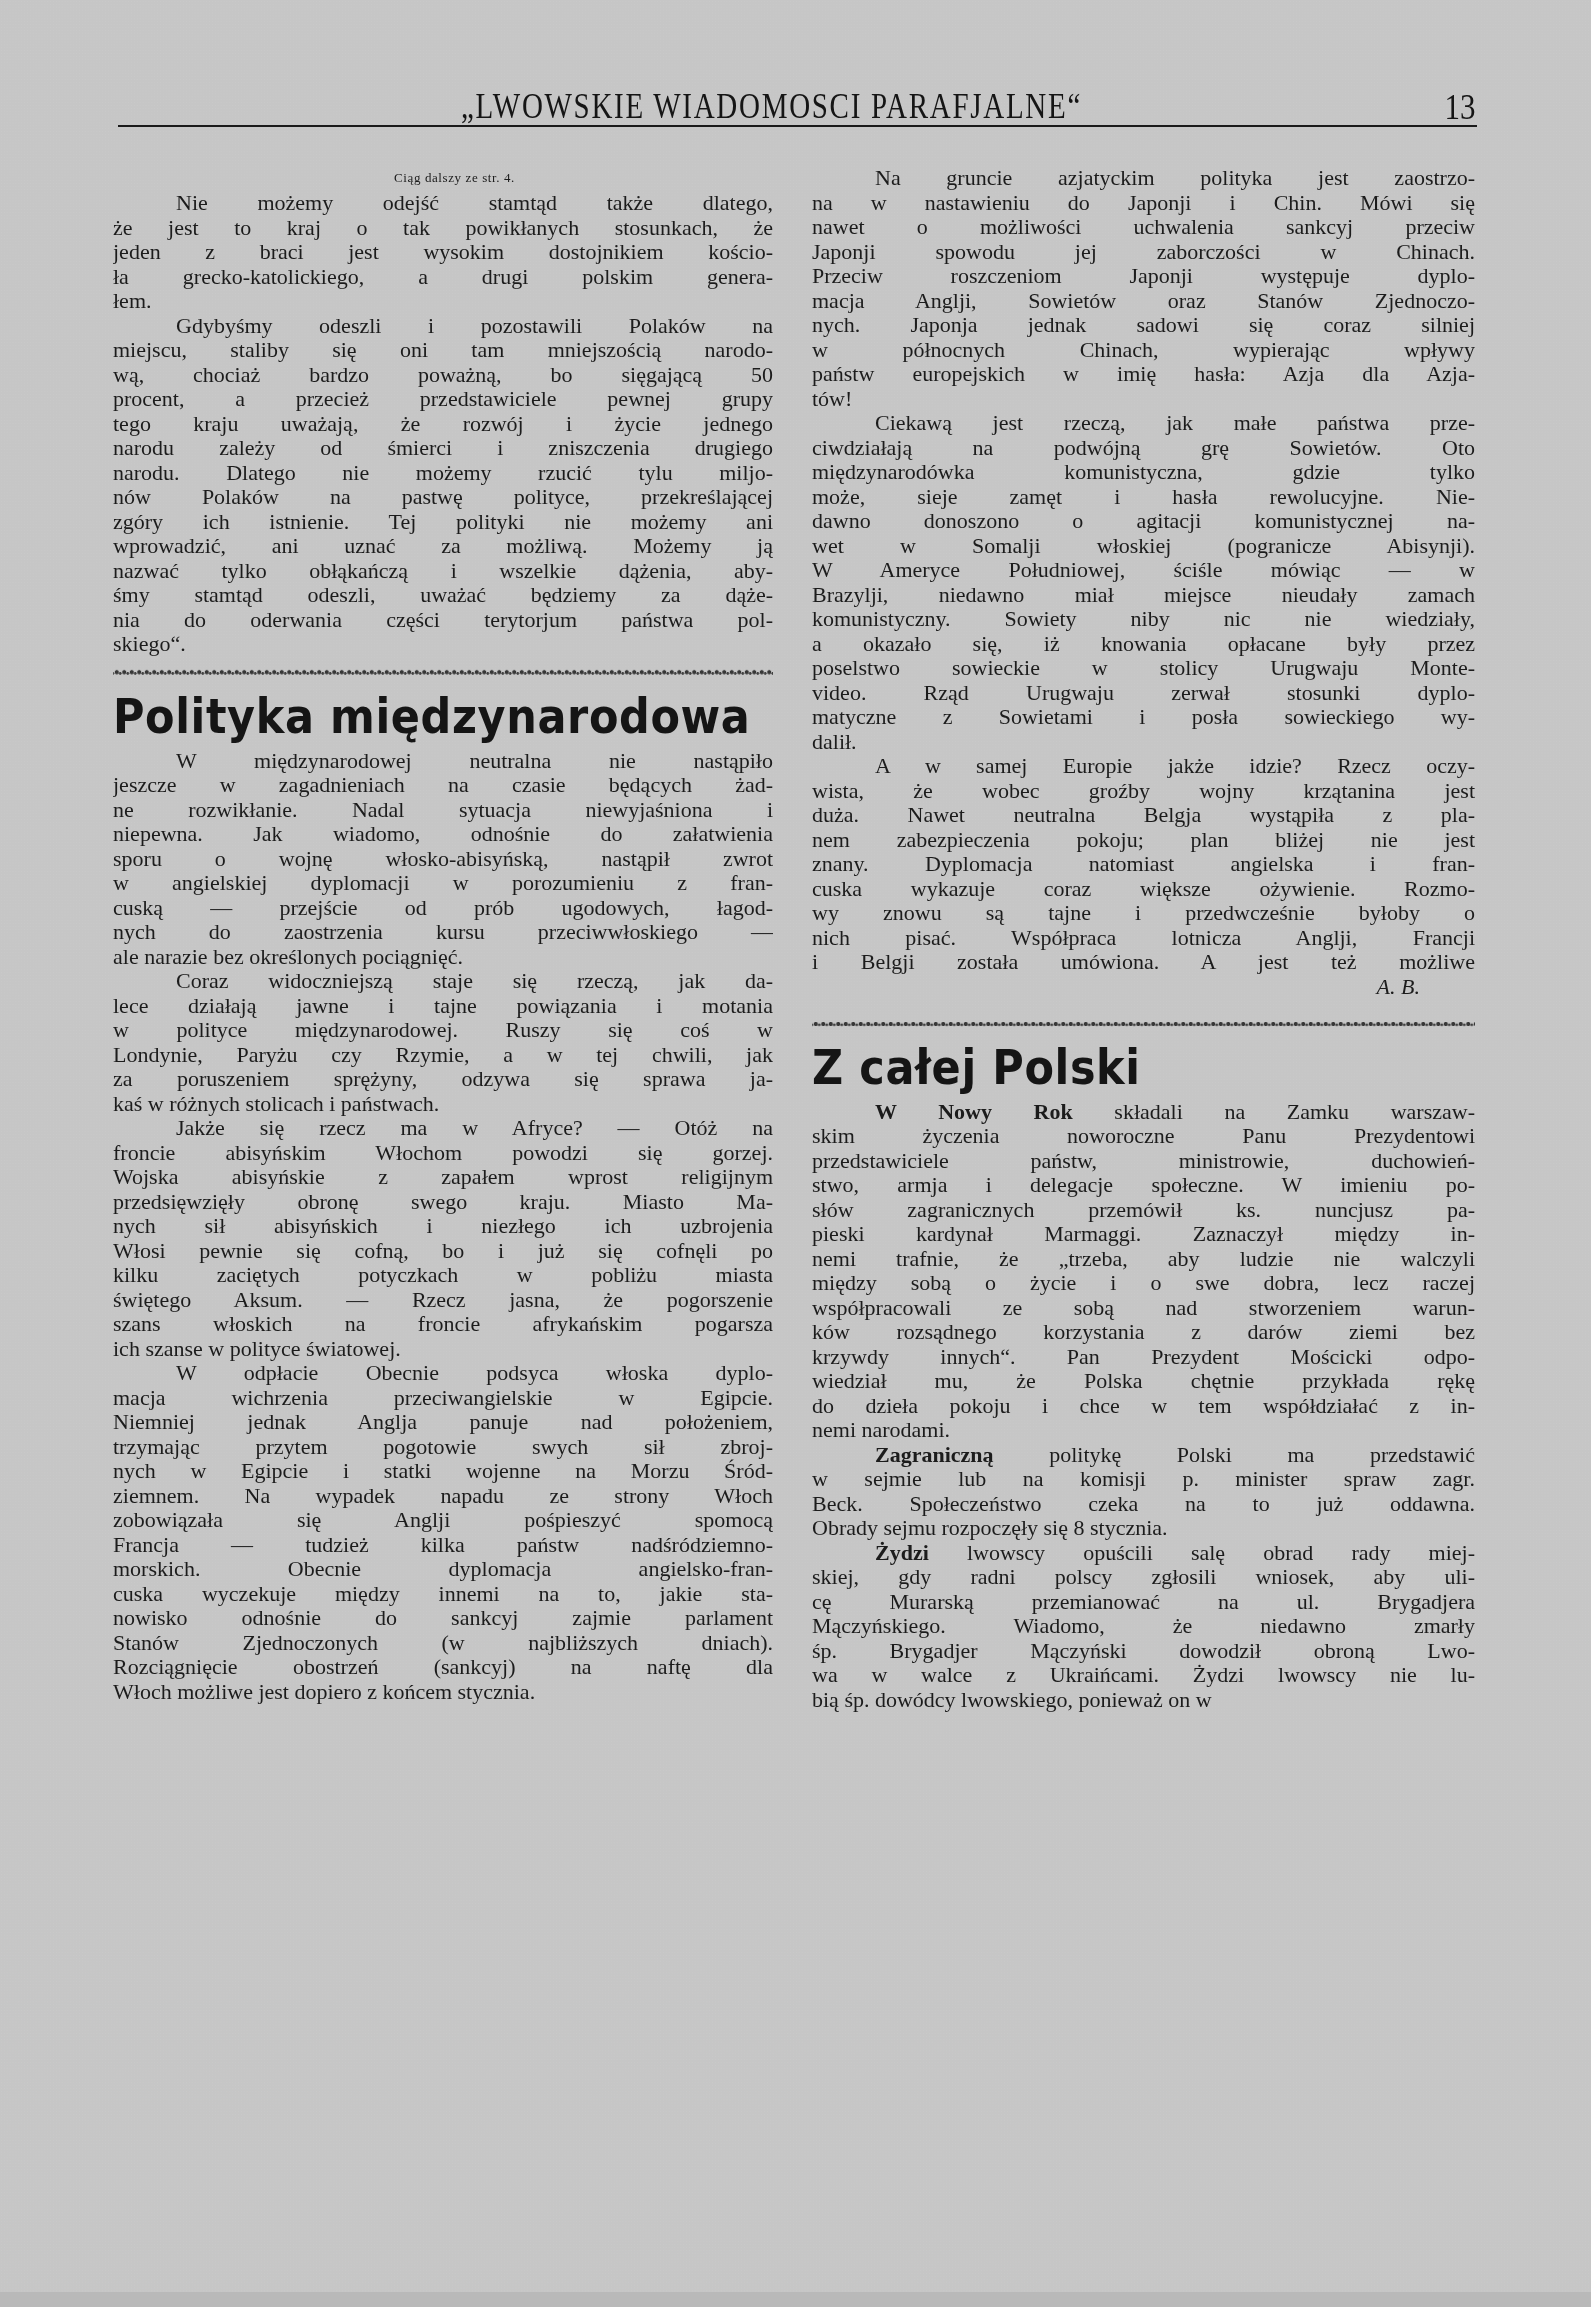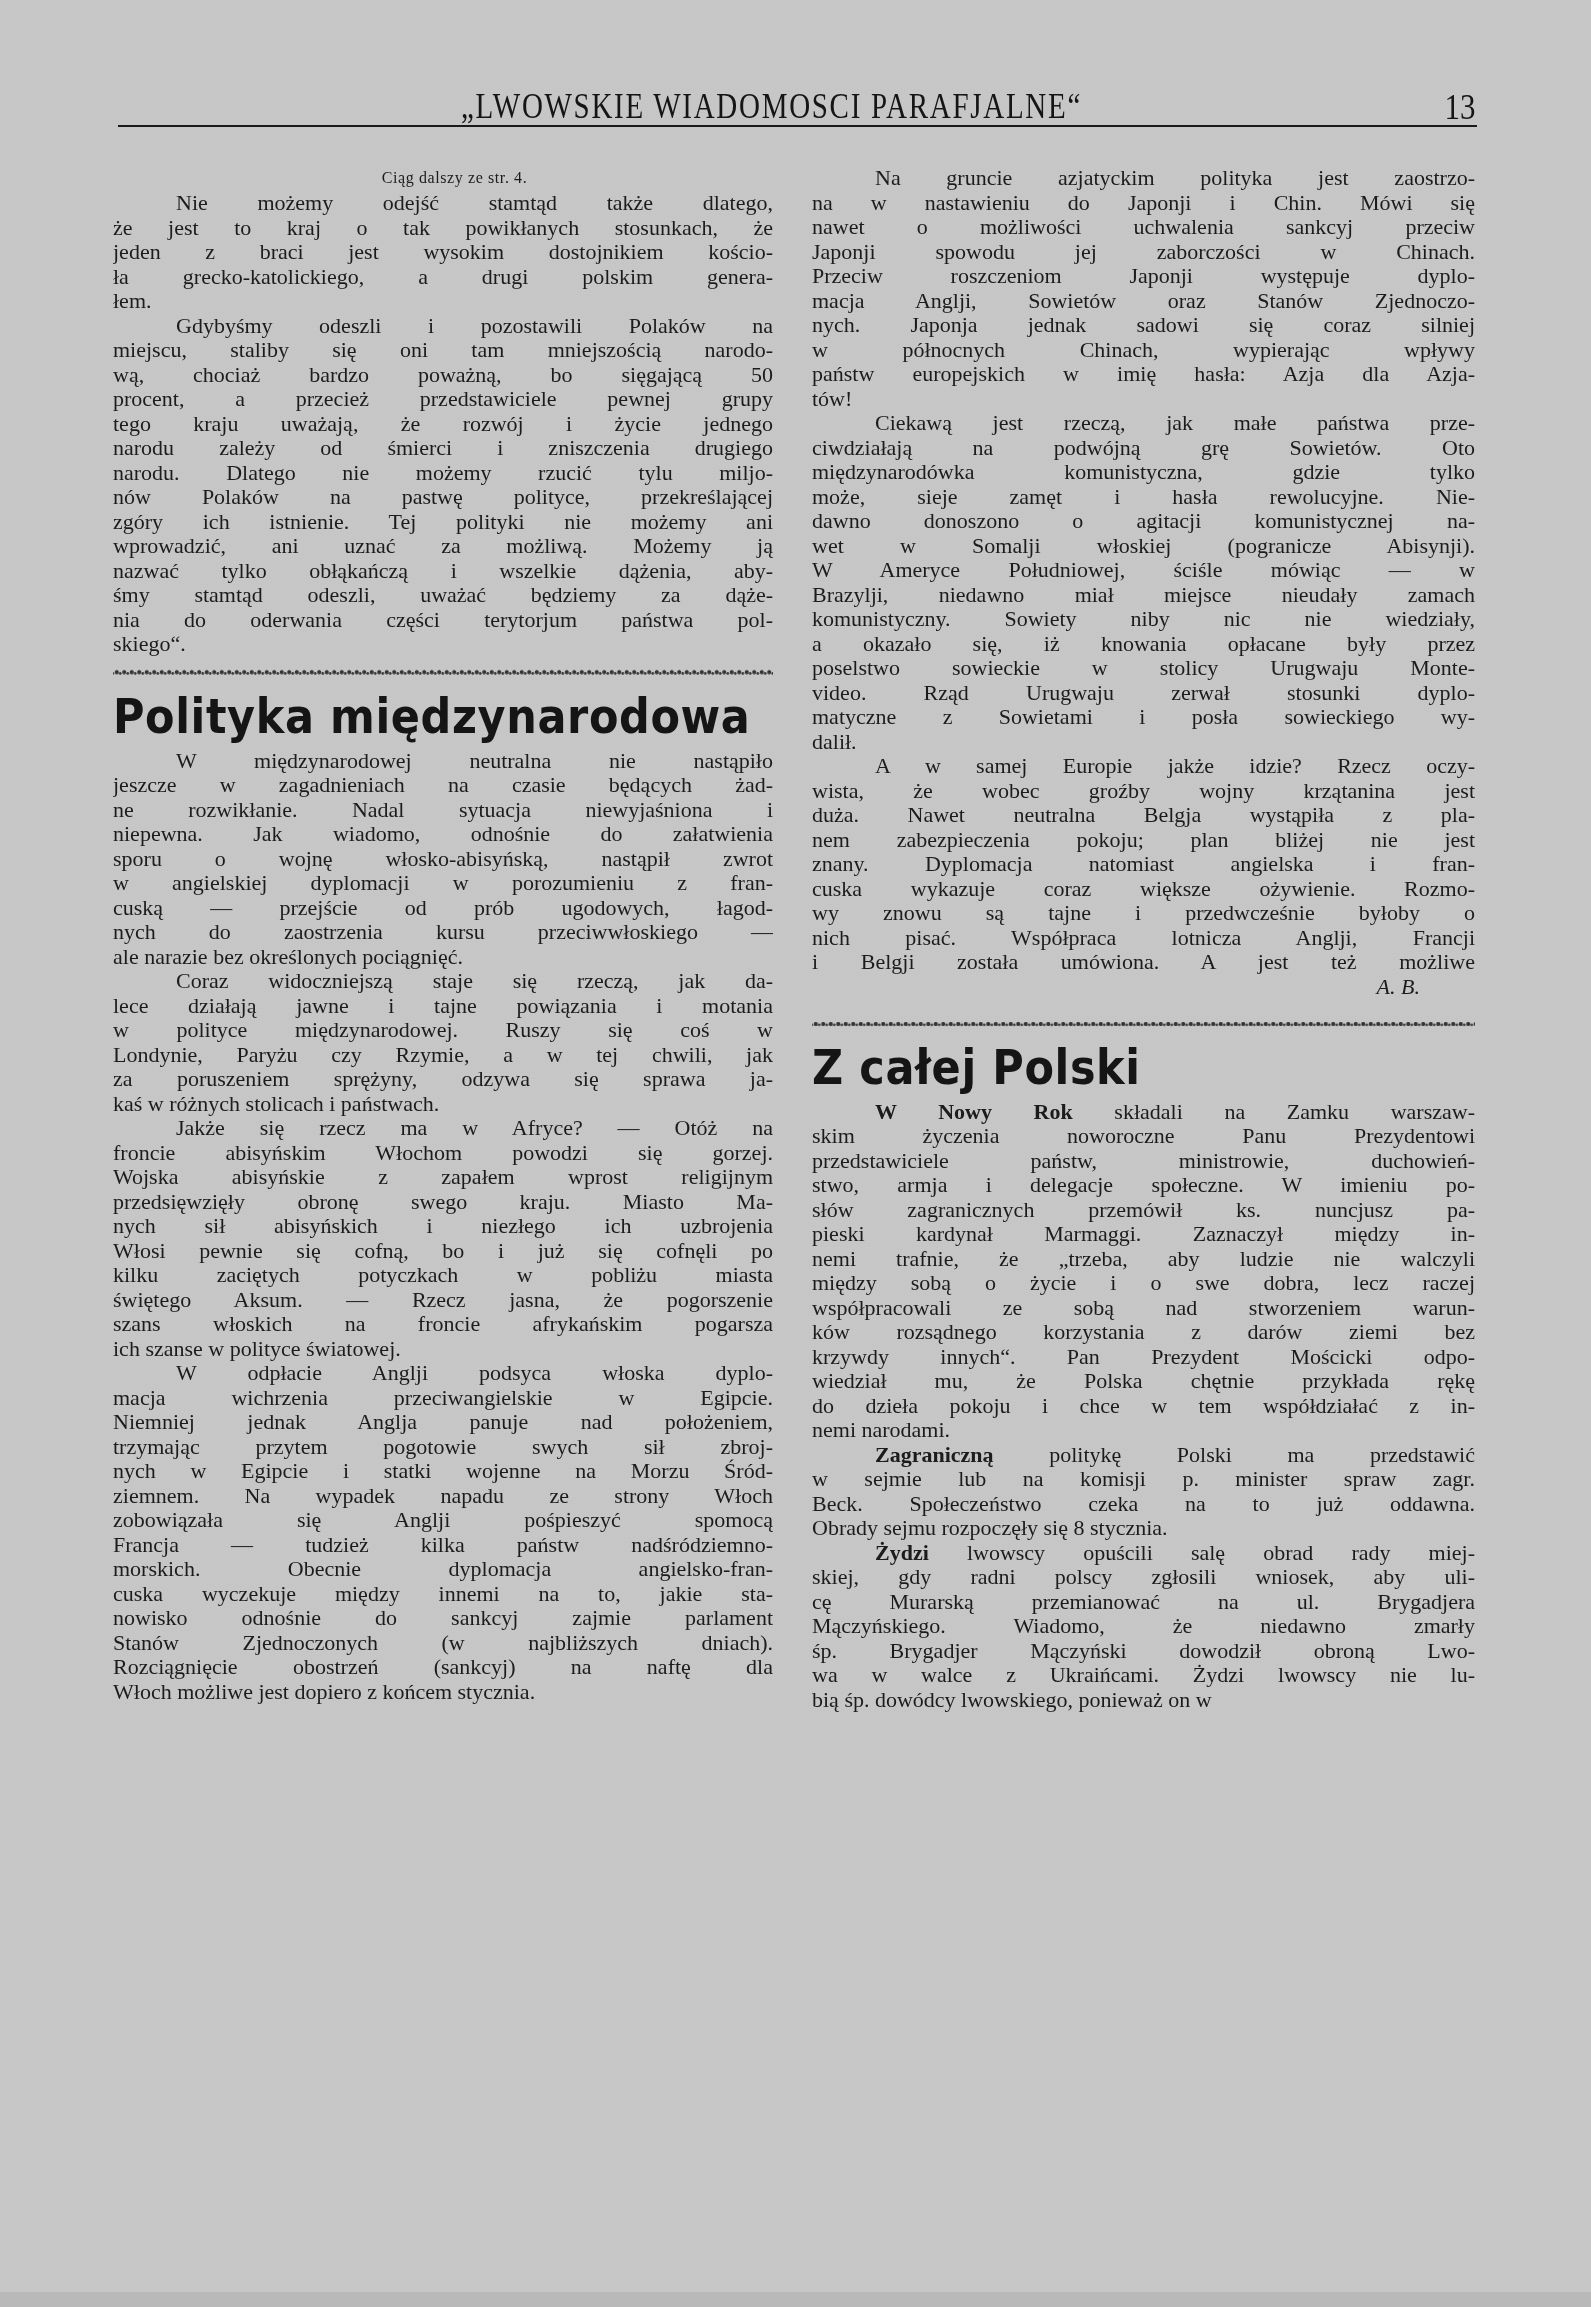--- a/index.html
+++ b/index.html
@@ -85,21 +85,21 @@
     overflow: hidden;
     height: 24.5px;
   }
   .column .line.last {
     text-align-last: left;
   }
   .column .line.indent { padding-left: 63px; }
 
   .continued {
     text-align: center;
-    font-size: 16px;
+    font-size: 13px;
     line-height: 23px;
     letter-spacing: 0.6px;
     padding-left: 23px;
     height: 25.4px;
   }
   .divider {
     height: 10.4px;
     margin: 10.4px 0 8px 0;
     background-image:
       radial-gradient(circle at 50% 50%, #1e1e1e 1.8px, transparent 2.4px),
@@ -194,21 +194,21 @@
           <span class="line"><span>Wojska abisyńskie z zapałem wprost religijnym</span></span>
           <span class="line"><span>przedsięwzięły obronę swego kraju. Miasto Ma-</span></span>
           <span class="line"><span>nych sił abisyńskich i niezłego ich uzbrojenia</span></span>
           <span class="line"><span>Włosi pewnie się cofną, bo i już się cofnęli po</span></span>
           <span class="line"><span>kilku zaciętych potyczkach w pobliżu miasta</span></span>
           <span class="line"><span>świętego Aksum. — Rzecz jasna, że pogorszenie</span></span>
           <span class="line"><span>szans włoskich na froncie afrykańskim pogarsza</span></span>
           <span class="line last"><span>ich szanse w polityce światowej.</span></span>
         </div>
         <div>
-          <span class="line indent"><span>W odpłacie Anglji podsyca włoska dyplo-</span></span>
+          <span class="line indent"><span>W odpłacie Obecnie podsyca włoska dyplo-</span></span>
           <span class="line"><span>macja wichrzenia przeciwangielskie w Egipcie.</span></span>
           <span class="line"><span>Niemniej jednak Anglja panuje nad położeniem,</span></span>
           <span class="line"><span>trzymając przytem pogotowie swych sił zbroj-</span></span>
           <span class="line"><span>nych w Egipcie i statki wojenne na Morzu Śród-</span></span>
           <span class="line"><span>ziemnem. Na wypadek napadu ze strony Włoch</span></span>
           <span class="line"><span>zobowiązała się Anglji pośpieszyć spomocą</span></span>
           <span class="line"><span>Francja — tudzież kilka państw nadśródziemno-</span></span>
           <span class="line"><span>morskich. Obecnie dyplomacja angielsko-fran-</span></span>
           <span class="line"><span>cuska wyczekuje między innemi na to, jakie sta-</span></span>
           <span class="line"><span>nowisko odnośnie do sankcyj zajmie parlament</span></span>

